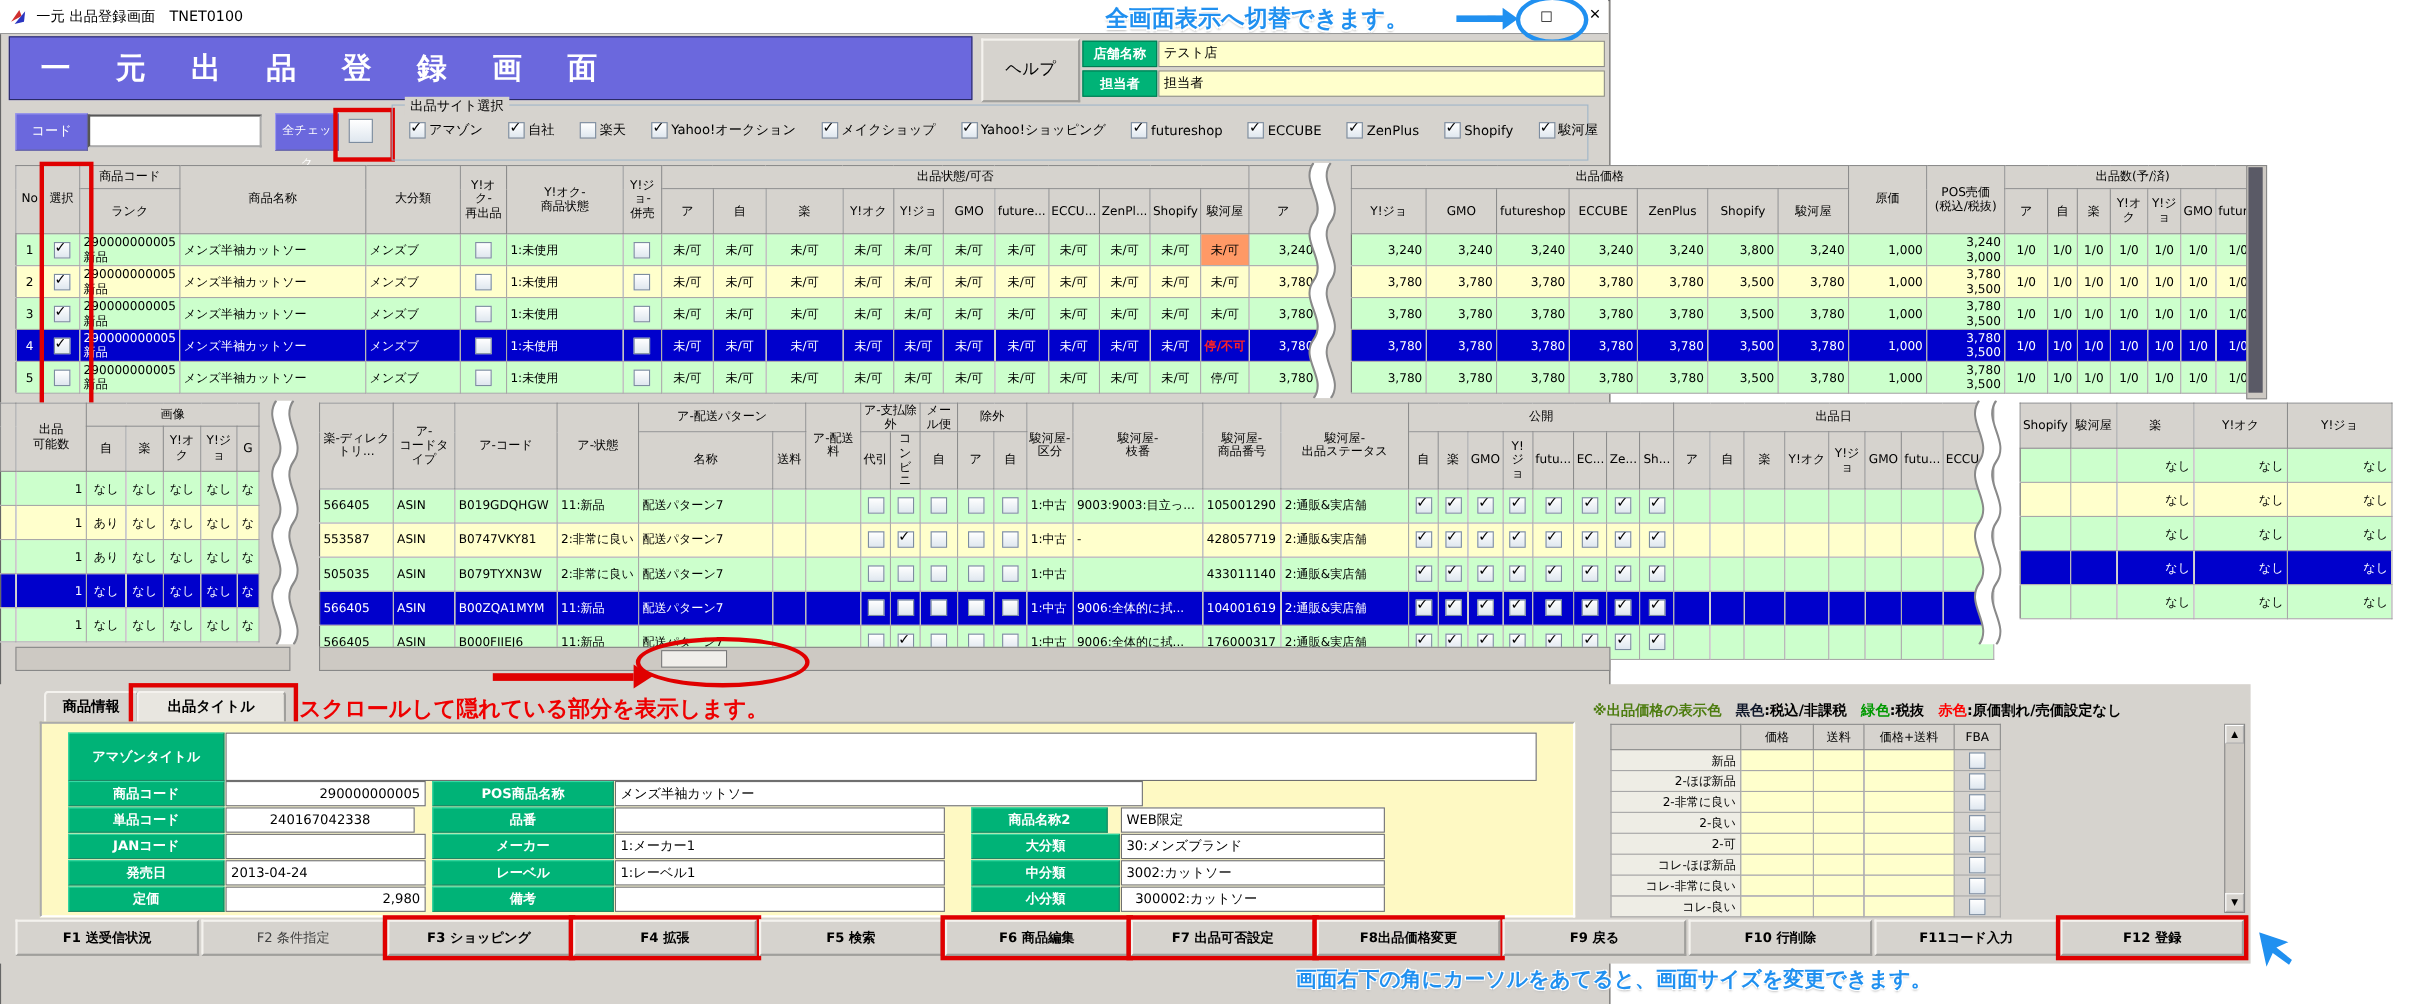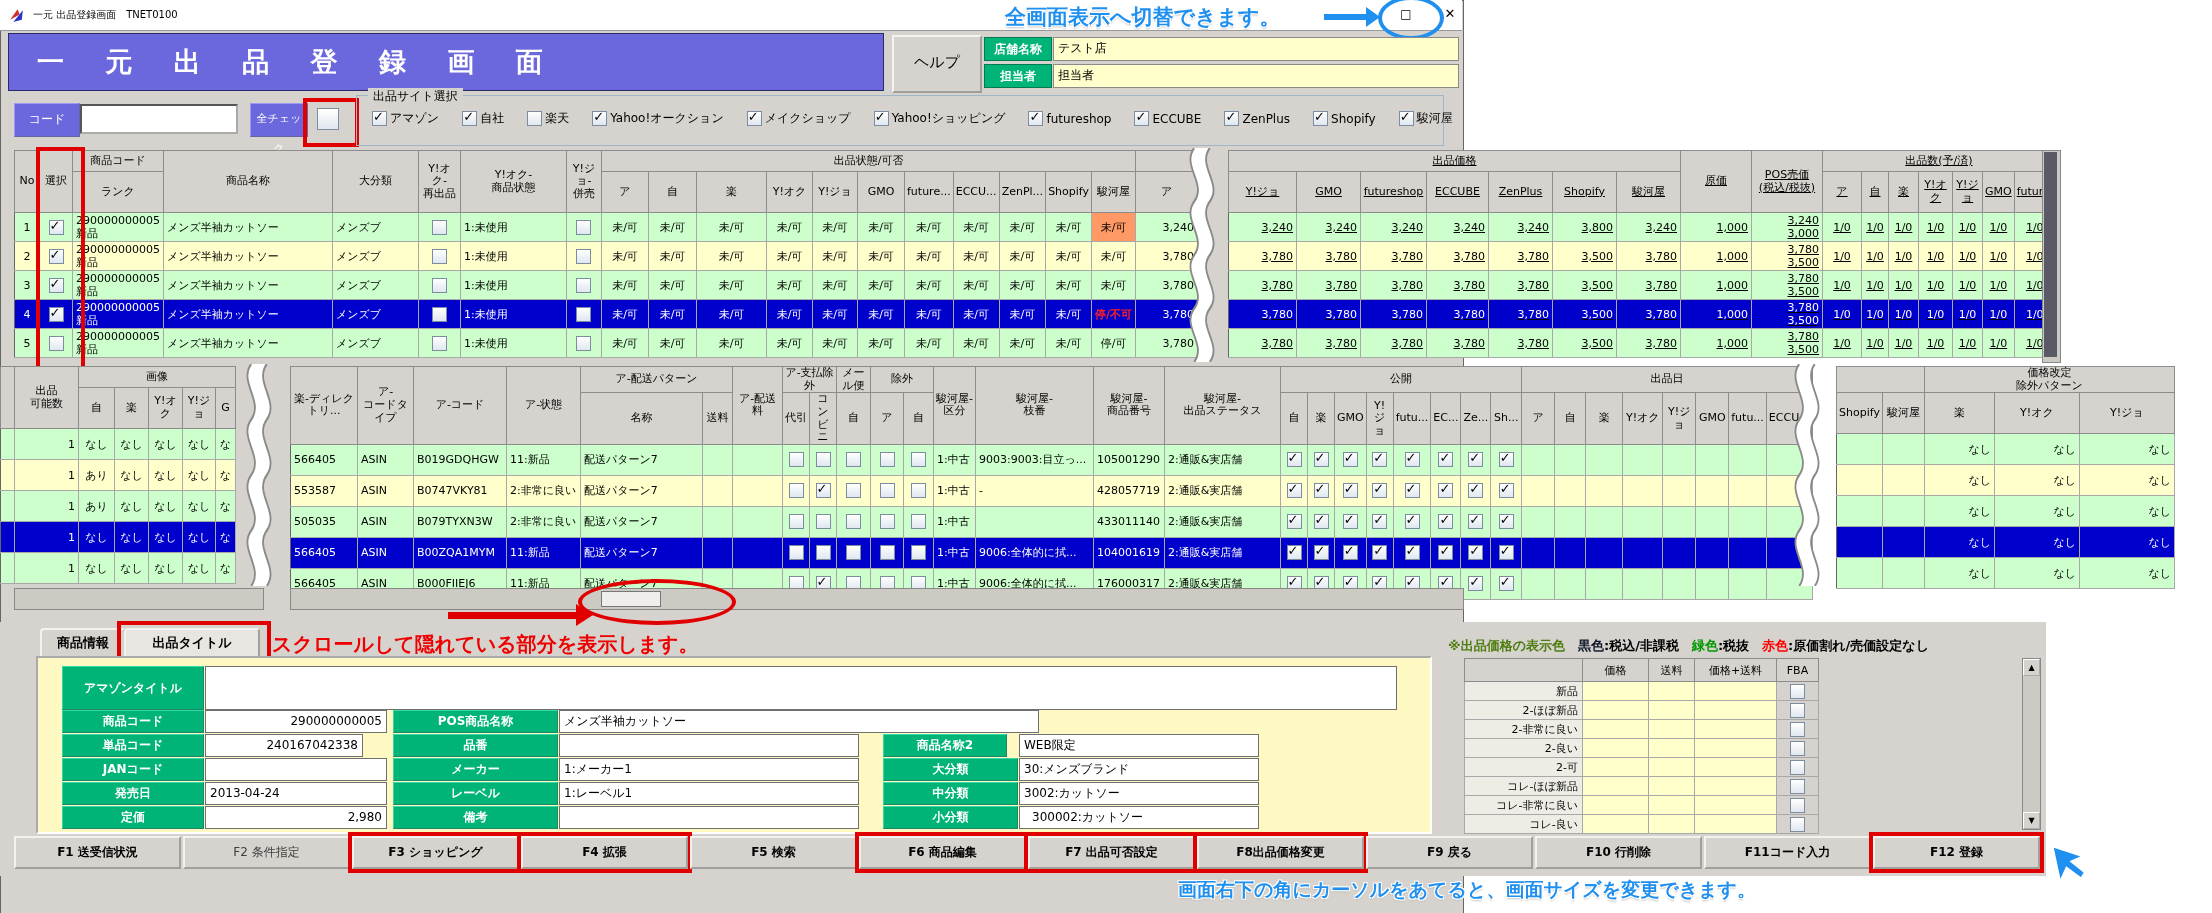--- a/index.html
+++ b/index.html
@@ -6,21 +6,21 @@
   body{width:2212px;height:913px;position:relative;background:#ffffff;
        font-family:"DejaVu Sans","Liberation Sans",sans-serif;color:#000;overflow:hidden;}
   .abs{position:absolute;}
 
   
   #window-bg{left:0;top:0;width:1462px;height:913px;background:#d6d3ce;border:1px solid #666;}
   #bottom-bg{left:0;top:622px;width:2046px;height:254px;background:#d6d3ce;}
   #titlebar{left:0;top:0;width:1462px;height:30px;background:#ffffff;border-bottom:1px solid #999;
             display:flex;align-items:center;}
   #app-icon{margin:0 8px 0 8px;width:17px;height:17px;}
-  #window-title{font-size:10px;}
+  #window-title{font-size:13px;}
   .winbtn{width:28px;height:21px;text-align:center;line-height:20px;font-size:12px;cursor:default;}
   #min-btn{left:1342px;top:5px;}
   #max-btn{left:1392px;top:4px;}
   #close-btn{left:1436px;top:4px;font-size:13px;}
   #max-circle{left:1378px;top:-4px;width:58px;height:36px;border:4px solid #2090f0;border-radius:50%;}
 
   #banner{left:8px;top:33px;width:876px;height:58px;background:#6b68dd;border:1px solid #2a2a66;
           color:#fff;font-weight:bold;font-size:27px;letter-spacing:16px;
           display:flex;align-items:center;padding-left:28px;box-sizing:border-box;}
   .btn3d{background:#d6d3ce;border:2px outset #f4f2ee;cursor:default;}
@@ -60,21 +60,21 @@
   .bg-s{background:#0000cc;color:#fff;}
   td.warn{background:#ff9966;color:#000;}
   td.ng{color:#ff2222;font-weight:bold;}
   .al-l{text-align:left !important;}
   .al-r{text-align:right !important;}
   .l1,.l2{line-height:13px;}
   .cb{display:inline-block;width:13px;height:13px;background:linear-gradient(#ffffff,#dfe7ef);
       border:1px solid #7d8da0;vertical-align:middle;position:relative;}
   .cb.on::after{content:"✓";position:absolute;left:0;top:-3px;font-size:13px;font-weight:bold;color:#000;}
   #table1-left{left:14px;top:150px;}
-  #table1-right{left:1228px;top:150px;text-decoration:underline;}
+  #table1-right{left:1228px;top:150px;}
   #t1-vscroll{left:2042px;top:150px;width:17px;height:211px;background:#cdc9c3;border:1px solid #888;}
   #t1-vscroll .thumb{position:absolute;left:1px;top:1px;width:13px;height:205px;background:#5a5a66;}
   #table2-left{left:0px;top:366px;}
   #table2-main{left:290px;top:366px;}
   #table2-right{left:1836px;top:366px;}
   #sel-col-redbox{left:36px;top:147px;width:41px;height:216px;border:4px solid #e00000;}
 
   .wavy{width:52px;pointer-events:none;}
 
   
@@ -915,25 +915,20 @@
     <table class="grid">
       <colgroup>
         <col style="width: 42px;">
         <col style="width: 42px;">
         <col style="width: 70px;">
         <col style="width: 85px;">
         <col style="width: 95px;">
       </colgroup>
       <thead>
         <tr>
-          <th colspan="2"></th>
-          <th colspan="3">価格改定
-除外パターン</th>
-        </tr>
-        <tr>
           <th>Shopify</th>
           <th>駿河屋</th>
           <th>楽</th>
           <th>Y!オク</th>
           <th>Y!ジョ</th>
         </tr>
       </thead>
       <tbody>
         <tr class="bg-g">
           <td></td>
@@ -985,21 +980,21 @@
 
 <div class="abs tab" id="tab1">商品情報</div>
 <div class="abs tab" id="tab2">出品タイトル</div>
 <div class="abs" id="tab-redbox"></div>
 <div class="abs" id="form-panel">
     <div class="frow-label" style="left: 24px; top: 8px; width: 142px; height: 44px; line-height: 42px;">アマゾンタイトル</div>
     <div class="frow-value" style="left: 167px; top: 8px; width: 1192px; height: 44px; line-height: 40px; text-align: left;"></div>
     <div class="frow-label" style="left: 24px; top: 52px; width: 142px; height: 23px; line-height: 21px;">商品コード</div>
     <div class="frow-value" style="left: 167px; top: 52px; width: 182px; height: 23px; line-height: 19px; text-align: right;">290000000005</div>
     <div class="frow-label" style="left: 24px; top: 76px; width: 142px; height: 23px; line-height: 21px;">単品コード</div>
-    <div class="frow-value" style="left: 167px; top: 76px; width: 158px; height: 23px; line-height: 19px; text-align: right;">240167042338</div>
+    <div class="frow-value" style="left: 167px; top: 76px; width: 172px; height: 23px; line-height: 19px; text-align: center;">240167042338</div>
     <div class="frow-label" style="left: 24px; top: 100px; width: 142px; height: 23px; line-height: 21px;">JANコード</div>
     <div class="frow-value" style="left: 167px; top: 100px; width: 182px; height: 23px; line-height: 19px; text-align: left;"></div>
     <div class="frow-label" style="left: 24px; top: 124px; width: 142px; height: 23px; line-height: 21px;">発売日</div>
     <div class="frow-value" style="left: 167px; top: 124px; width: 182px; height: 23px; line-height: 19px; text-align: left;">2013-04-24</div>
     <div class="frow-label" style="left: 24px; top: 148px; width: 142px; height: 23px; line-height: 21px;">定価</div>
     <div class="frow-value" style="left: 167px; top: 148px; width: 182px; height: 23px; line-height: 19px; text-align: right;">2,980</div>
     <div class="frow-label" style="left: 355px; top: 52px; width: 165px; height: 23px; line-height: 21px;">POS商品名称</div>
     <div class="frow-value" style="left: 521px; top: 52px; width: 480px; height: 23px; line-height: 19px; text-align: left;">メンズ半袖カットソー</div>
     <div class="frow-label" style="left: 355px; top: 76px; width: 165px; height: 23px; line-height: 21px;">品番</div>
     <div class="frow-value" style="left: 521px; top: 76px; width: 300px; height: 23px; line-height: 19px; text-align: left;"></div>

